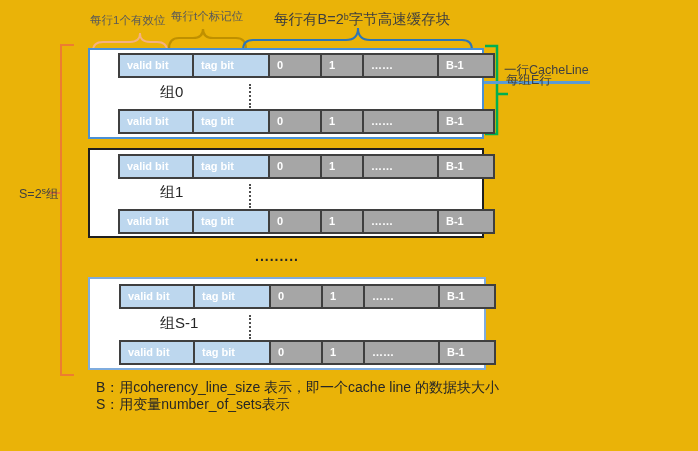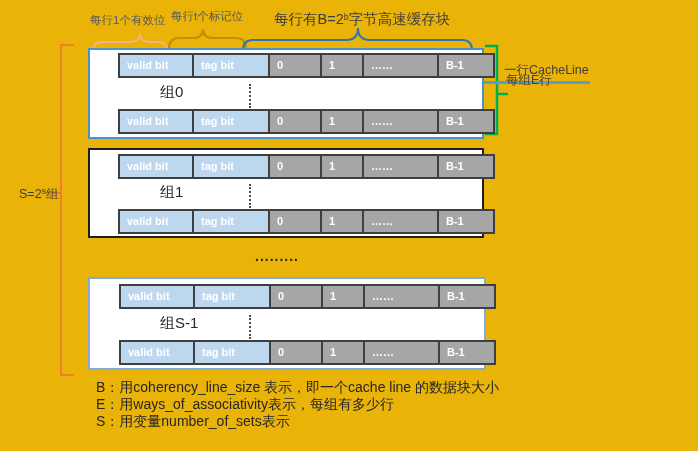--- a/index.html
+++ b/index.html
@@ -130,17 +130,16 @@
     <div class="cell c-bit w0">valid bit</div>
     <div class="cell c-bit w1">tag bit</div>
     <div class="cell c-blk w2">0</div>
     <div class="cell c-blk w3">1</div>
     <div class="cell c-blk w4">……</div>
     <div class="cell c-blk w5">B-1</div>
   </div>
 
   <div class="abs notes" style="left:96px;top:379px;">
     <div>B：用coherency_line_size 表示，即一个cache line 的数据块大小</div>
-    <div>E：用ways_of_associativity表示，每组有多少行</div>
     <div>S：用变量number_of_sets表示</div>
   </div>
 
 </div>
 
 </body></html>

